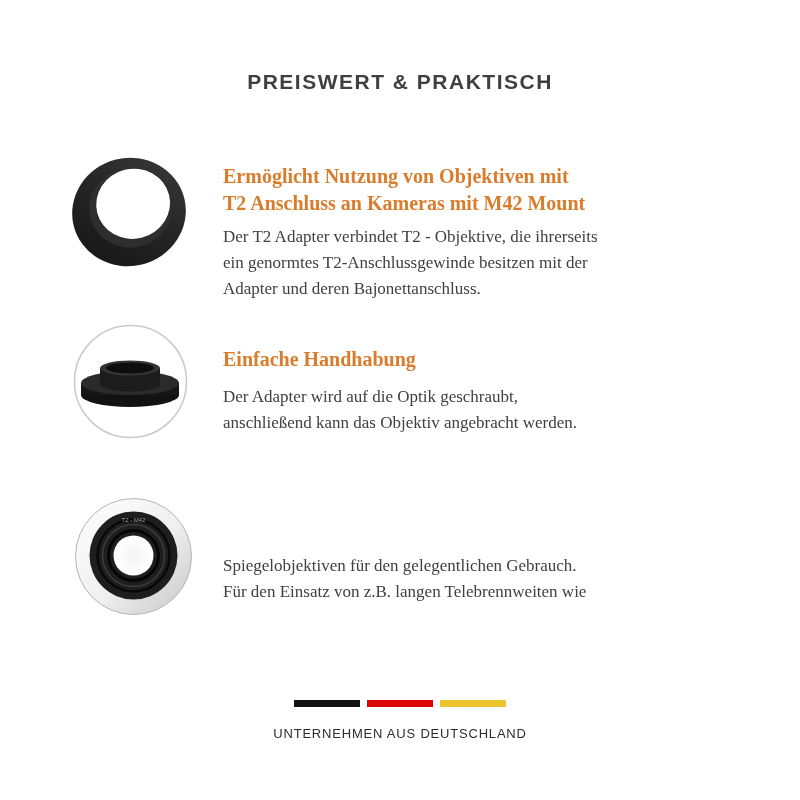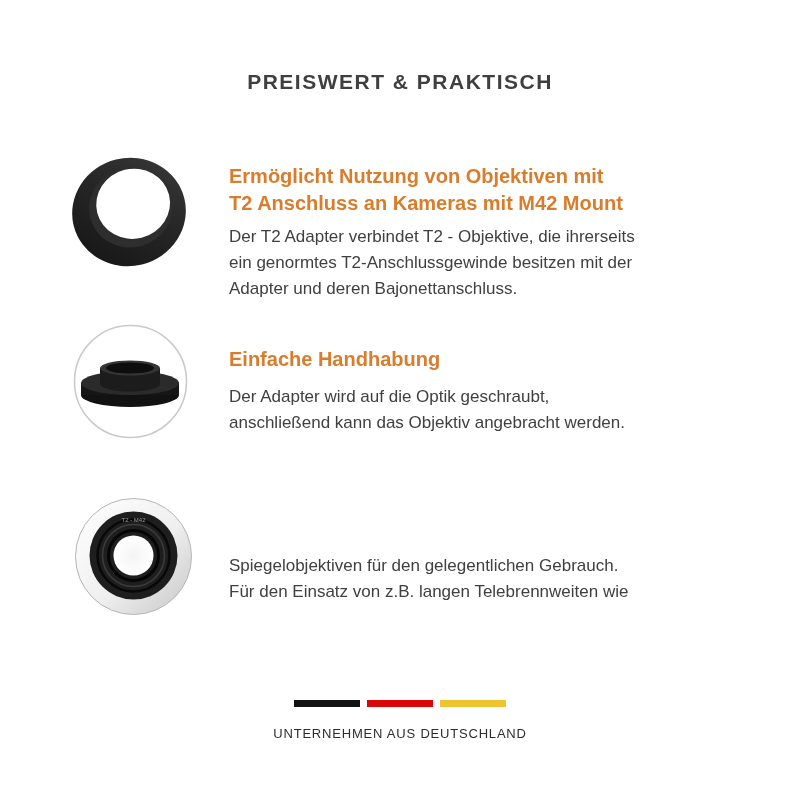--- a/index.html
+++ b/index.html
@@ -30,22 +30,23 @@
   .photo {
     position: absolute;
     margin: 0;
   }
   .photo1 { left: 68px;  top: 153px; width: 122px; height: 118px; }
   .photo2 { left: 73px;  top: 324px; width: 115px; height: 115px; }
   .photo3 { left: 75px;  top: 498px; width: 117px; height: 117px; }
 
   .text-block {
     position: absolute;
-    left: 229px;
+    left: 223px;
     width: 520px;
+    font-family: Liberation Serif, serif;
   }
   .heading-line {
     font-size: 20px;
     font-weight: bold;
     line-height: 27px;
     color: var(--accent, #d97c2b);
     white-space: nowrap;
   }
   .body-line {
     font-size: 17px;

